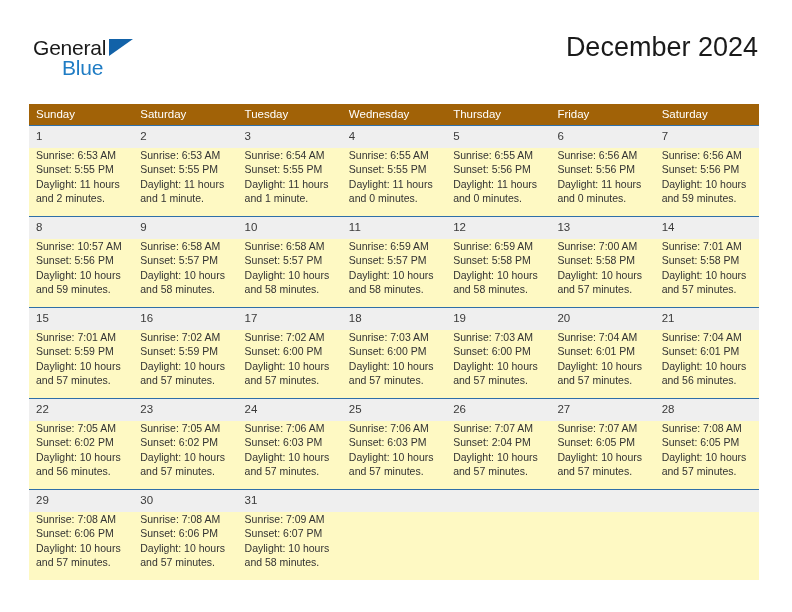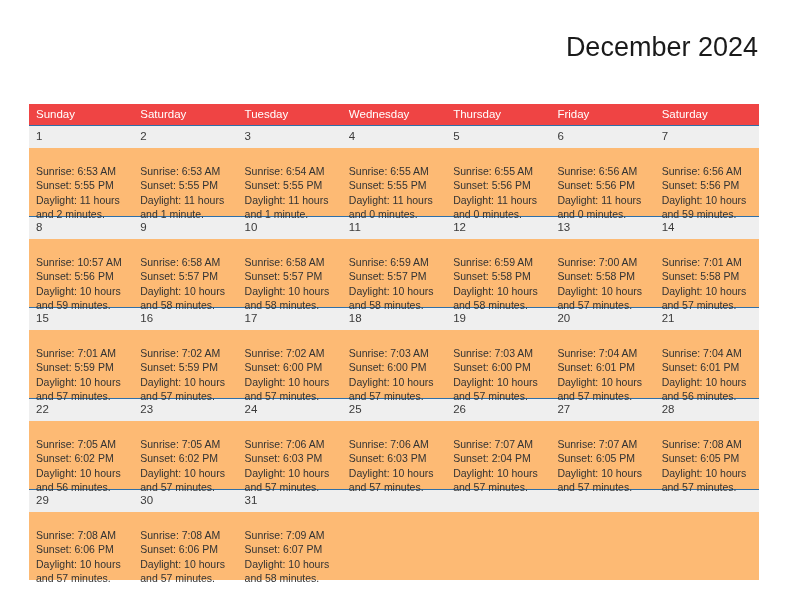--- a/index.html
+++ b/index.html
@@ -88,21 +88,21 @@
   .calendar {
     position: absolute;
     left: 29px;
     top: 104px;
     width: 730px;
     border-collapse: collapse;
     table-layout: fixed;
   }
 
   .calendar th {
-    background: #ef4444;
+    background: #a16207;
     color: #ffffff;
     font-size: 11.5px;
     font-weight: normal;
     text-align: left;
     padding: 5px 0 5px 7px;
     height: 21px;
     line-height: 11px;
     border: none;
   }
 
@@ -124,41 +124,46 @@
     line-height: 13px;
     padding: 4px 0 5px 7px;
     height: 22px;
   }
 
   .daynum.empty {
     color: transparent;
   }
 
   .cell-body {
-    background: #fdba74;
-    padding: 16px 6px 0 7px;
+    background: #fef9c3;
+    padding: 0 6px 0 7px;
     height: 68px;
   }
 
   .cell-line {
     font-size: 10.5px;
     color: #333333;
     line-height: 14.4px;
     white-space: nowrap;
   }
 
   .cell-body.empty .cell-line { color: transparent; }
 </style>
 </head>
 <body>
 
 <div class="page">
 
   <div class="header">
 
+    <div class="logo">
+      <span class="logo-general">General</span>
+      <span class="logo-triangle"></span>
+      <span class="logo-blue">Blue</span>
+    </div>
 
     <div class="title-block">
       <div class="month-title">December 2024</div>
     </div>
 
   </div>
 
   <table class="calendar">
     <thead>
       <tr>

